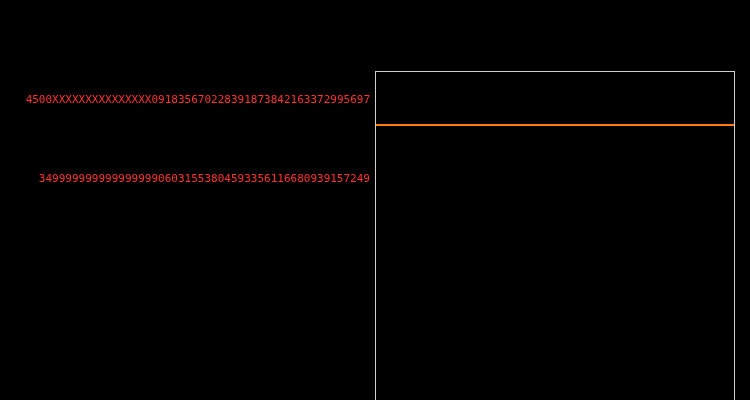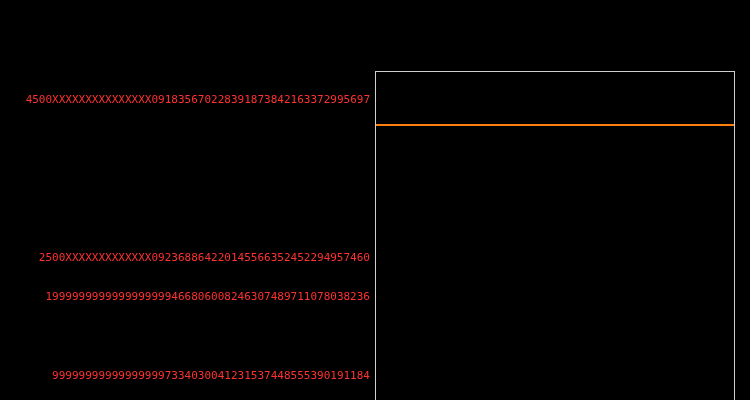--- a/index.html
+++ b/index.html
@@ -49,23 +49,21 @@
     background: var(--bar-fill, #ffffff);
   }
 </style>
 </head>
 <body>
 
 <div class="stage">
 
   <div class="yaxis">
     <div class="ytick" style="top:15px">4500XXXXXXXXXXXXXXX091835670228391873842163372995697</div>
-    <div class="ytick" style="top:173px">2500XXXXXXXXXXXXX092368864220145566352452294957460</div>
-    <div class="ytick" style="top:212px">1999999999999999999466806008246307489711078038236</div>
-    <div class="ytick" style="top:291px">999999999999999997334030041231537448555390191184</div>
+    <div class="ytick" style="top:94px">34999999999999999906031553804593356116680939157249</div>
     <div class="ytick zero" style="top:371px">0%</div>
   </div>
 
   <div class="plot">
     <div class="hline"></div>
     <div class="bar"></div>
   </div>
 
 </div>
 

